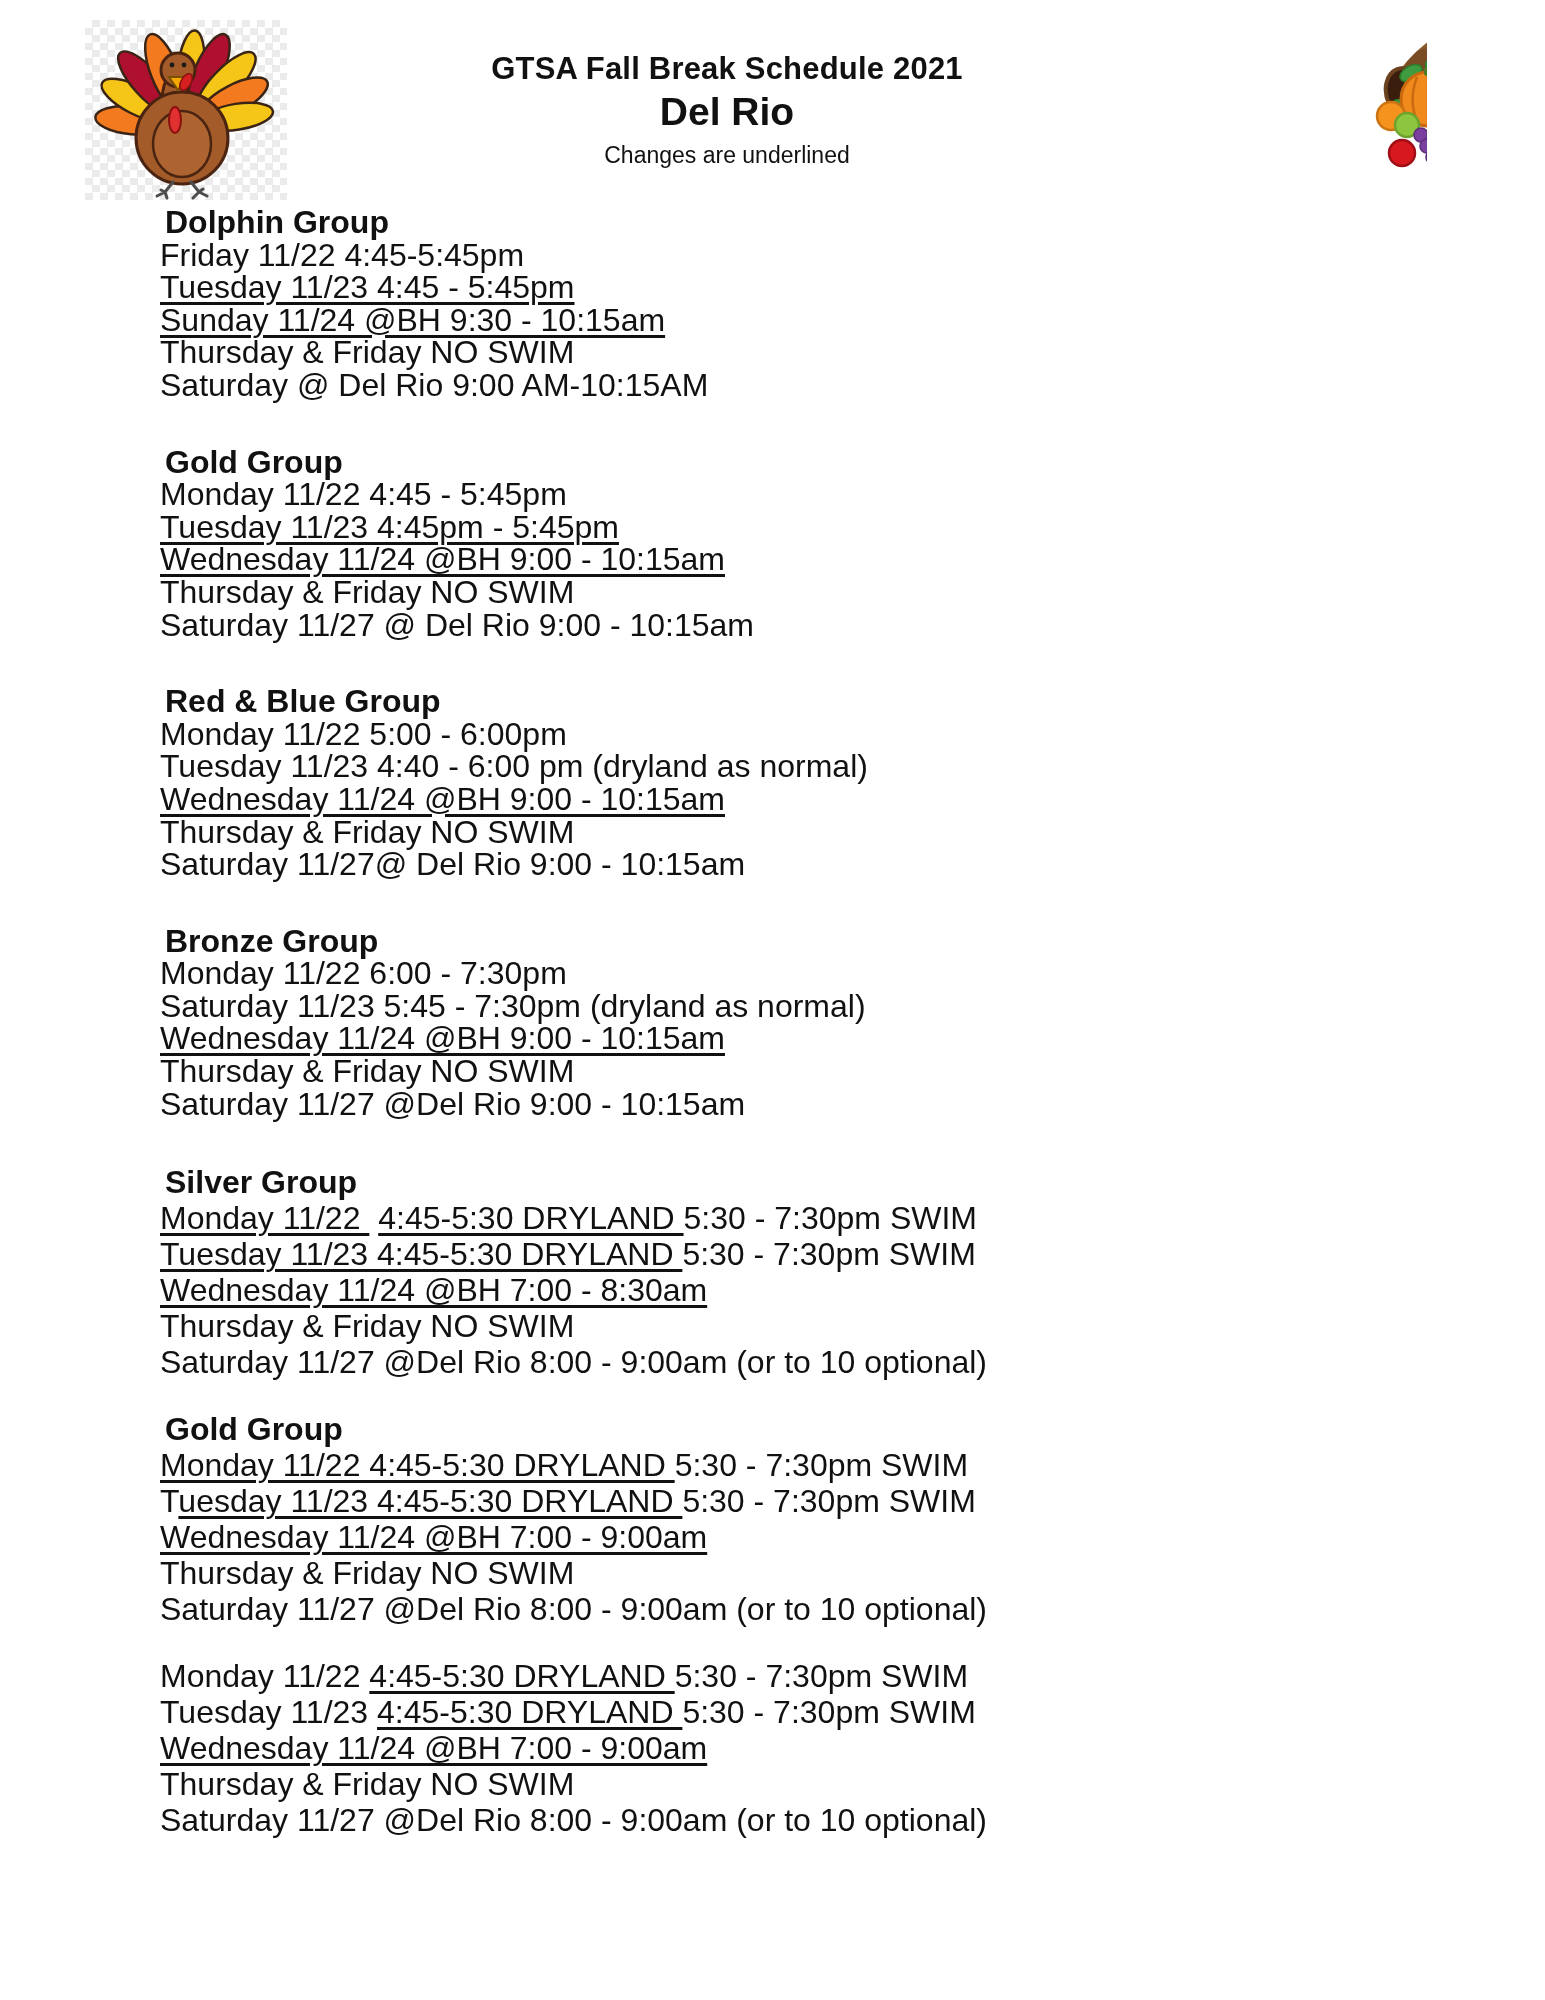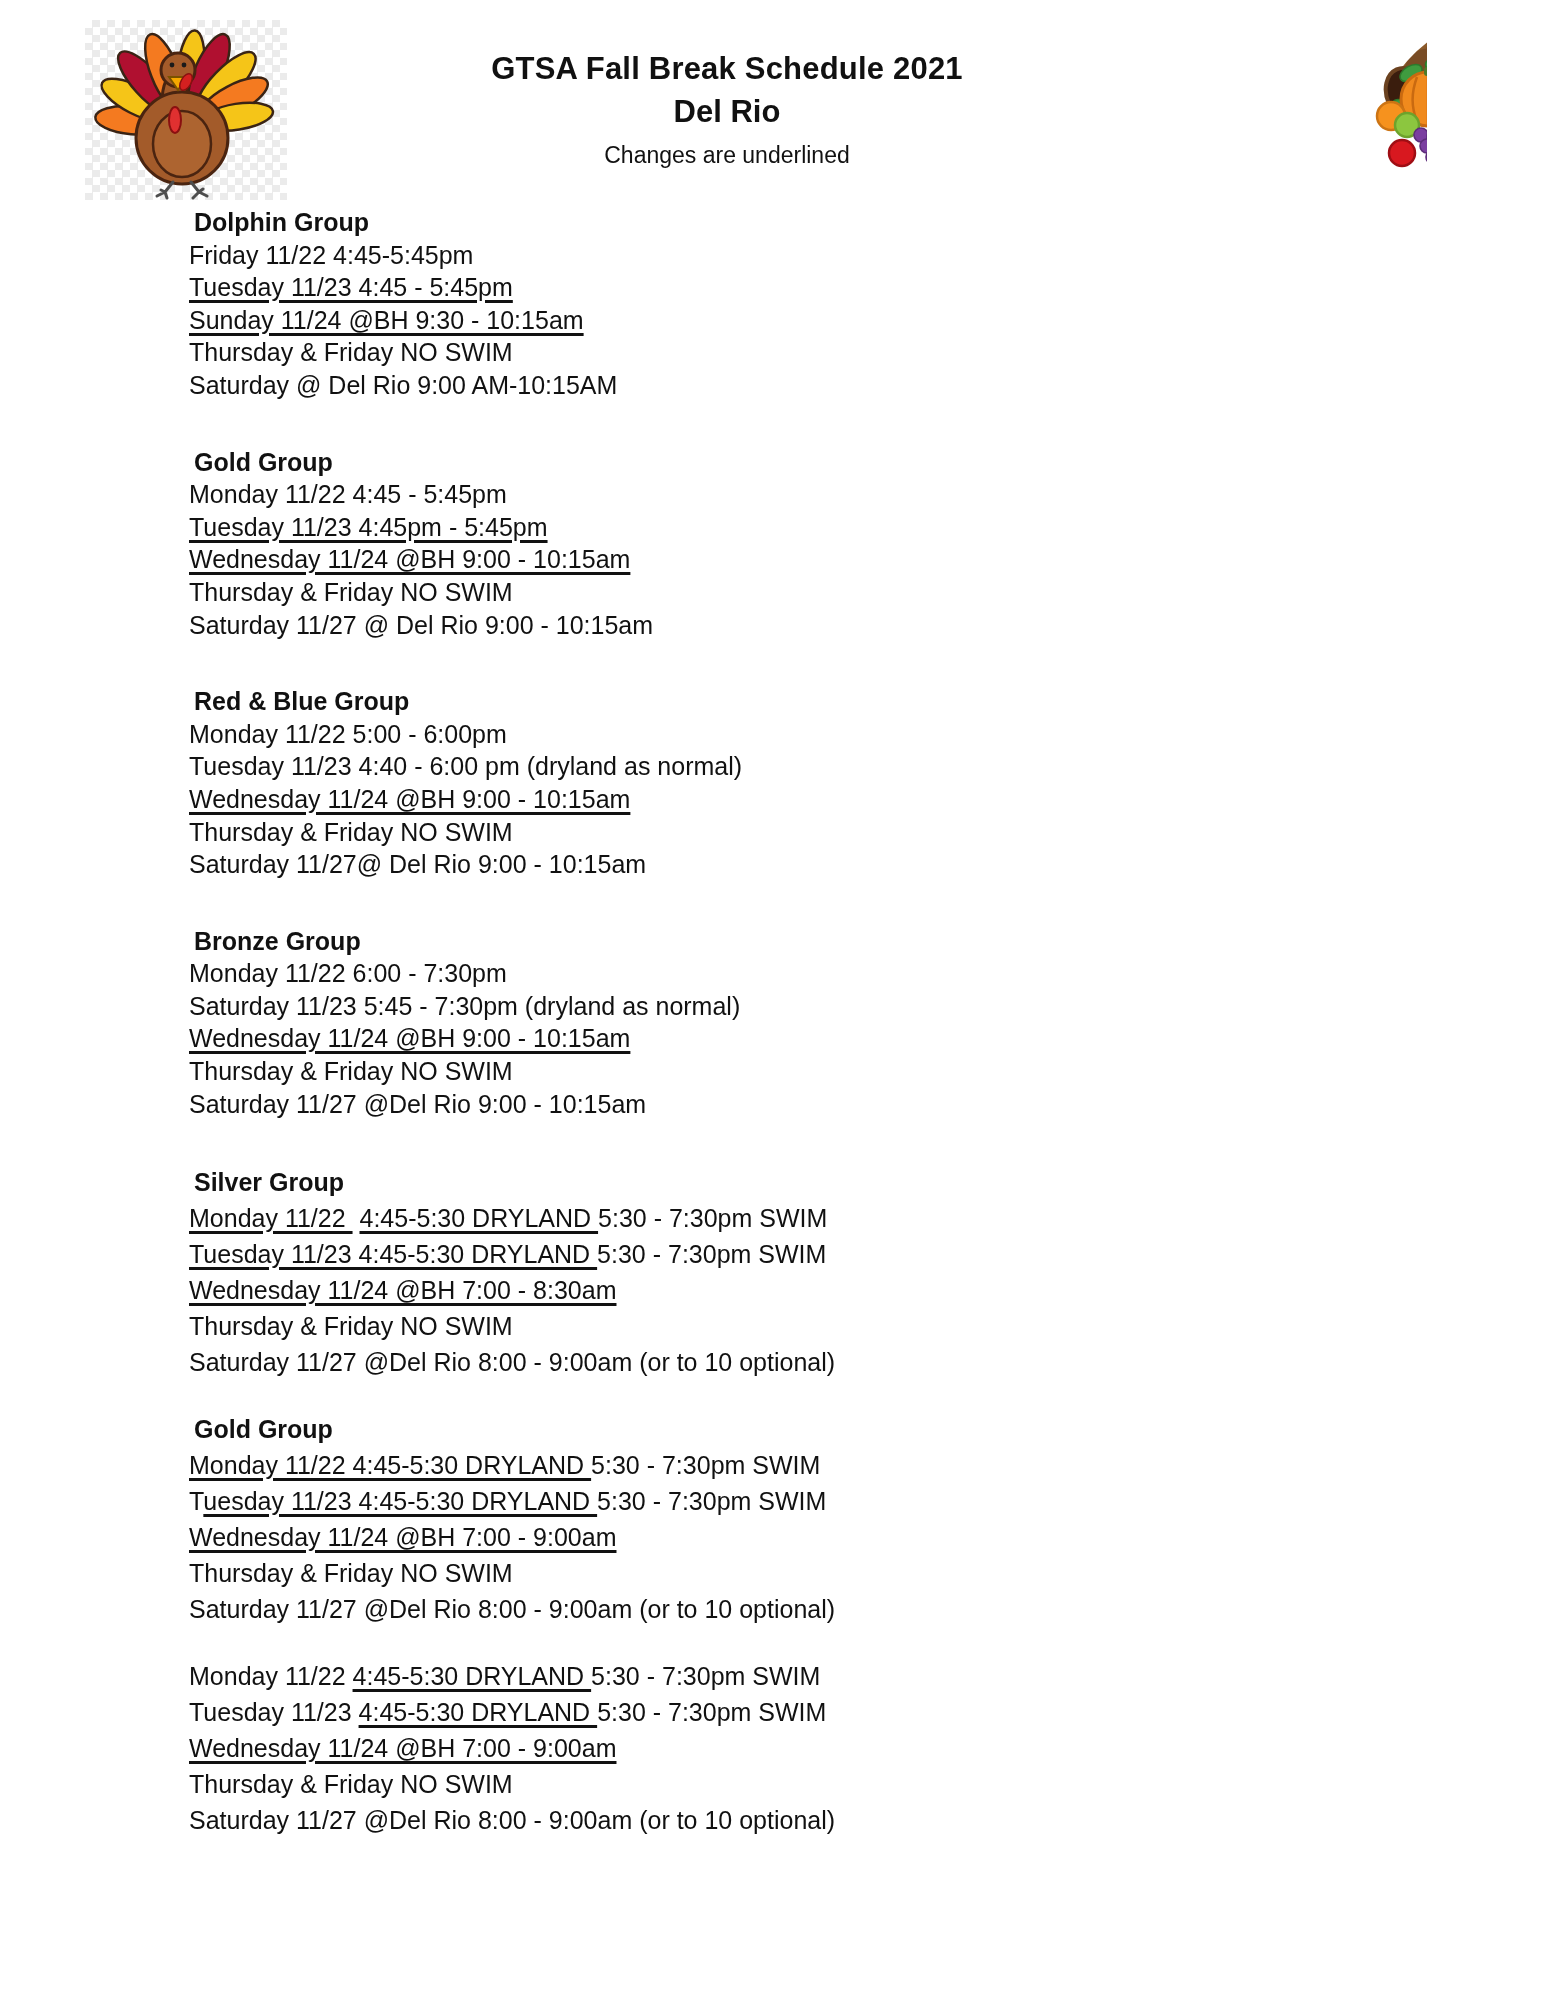--- a/index.html
+++ b/index.html
@@ -22,27 +22,27 @@
     background-size:15px 15px;
   }
   .turkey-box svg { position:absolute; left:0; top:0; }
   .cornu-box { position:absolute; left:1345px; top:15px; width:170px; height:160px; }
 
   .header-text {
     position:absolute; left:0; top:0; width:1454px;
     padding-top:50px; text-align:center;
   }
   .doc-title   { font-size:31px; font-weight:bold; line-height:38px; letter-spacing:0.2px; }
-  .doc-subtitle{ font-size:31px; font-weight:bold; line-height:40px; margin-top:4px; }
+  .doc-subtitle{ font-size:39px; font-weight:bold; line-height:40px; margin-top:4px; }
   .doc-note    { font-size:23px; line-height:30px; margin-top:8px; }
 
   
   .content {
-    position:absolute; left:189px; top:206px; width:1300px;
-    font-size:25px; line-height:32.6px;
+    position:absolute; left:160px; top:206px; width:1300px;
+    font-size:32px; line-height:32.6px;
   }
   .group { margin-bottom:44px; }
   .group.tall { line-height:36px; margin-bottom:31px; }
   .group-name { font-weight:bold; padding-left:5px; }
   .line { white-space:pre-wrap; }
   .u {
     text-decoration:underline;
     text-decoration-thickness:2.5px;
     text-underline-offset:4px;
   }

